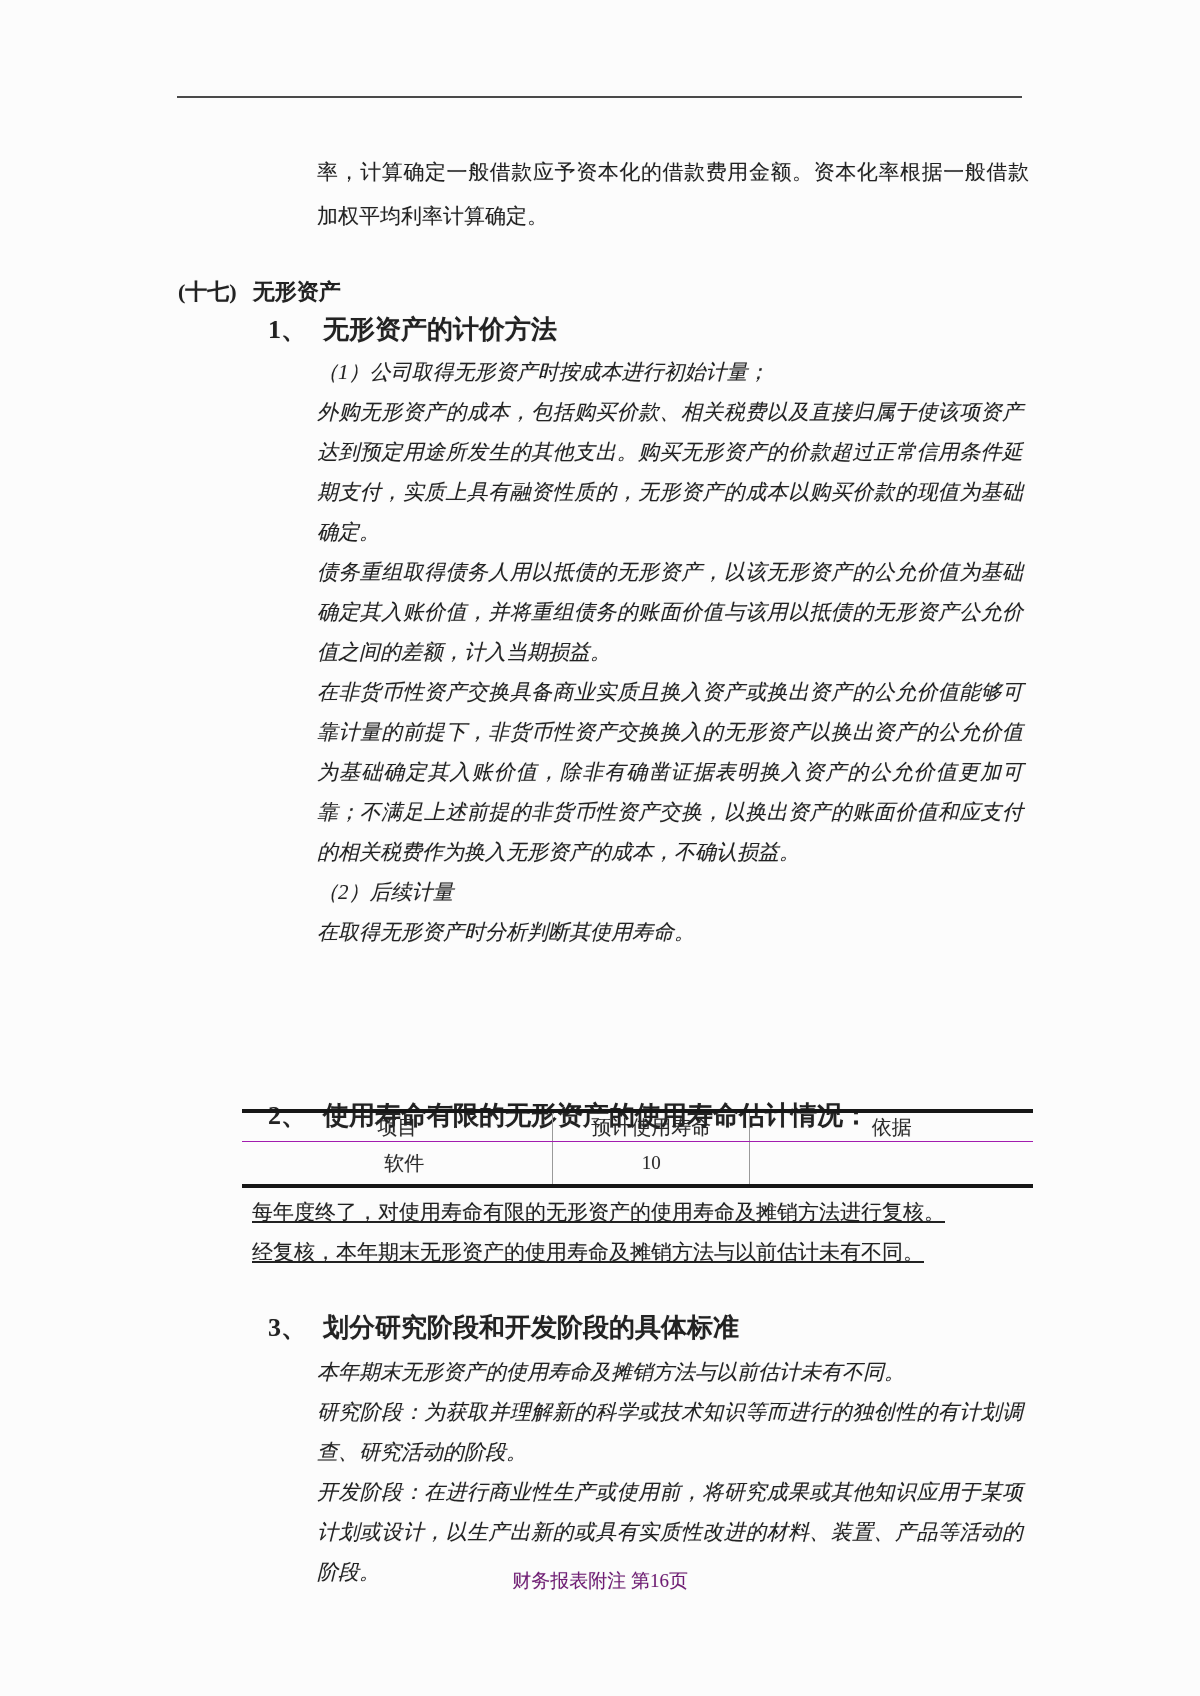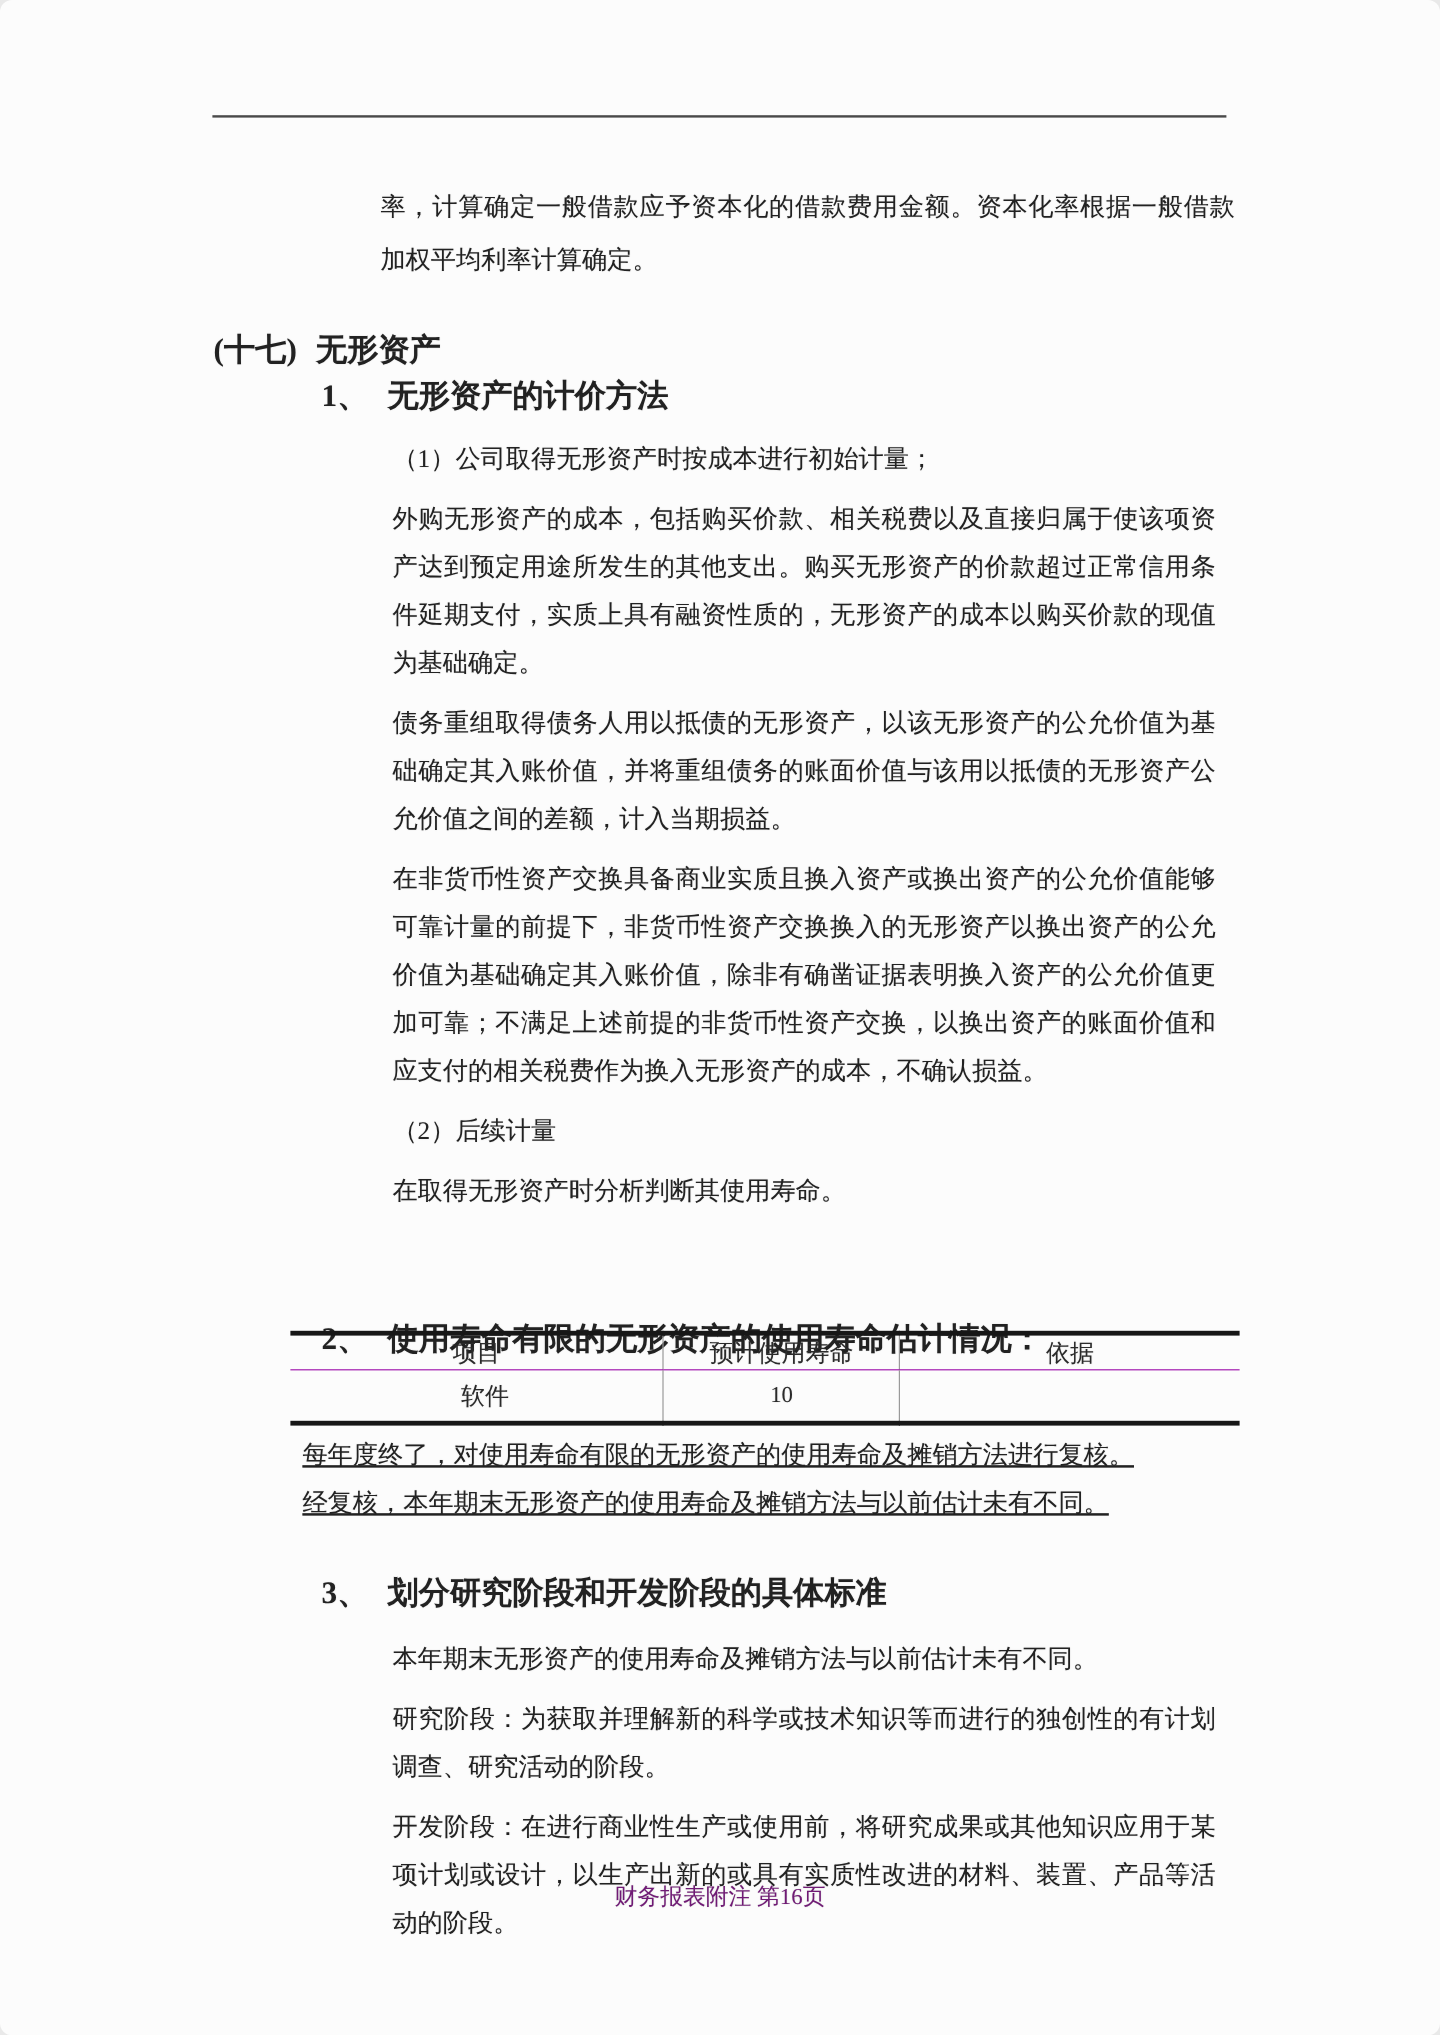--- a/index.html
+++ b/index.html
@@ -10,21 +10,20 @@
   .page {
     position: relative;
     width: 1200px;
     height: 1696px;
     margin: 0 auto;
     background: #fcfcfc;
     color: #222;
     font-family: "Liberation Serif", "DejaVu Serif", serif;
     overflow: hidden;
     text-shadow: 0 0 1px rgba(50,50,50,0.25);
-    border-radius: 10px;
   }
   .header-rule {
     position: absolute;
     left: 177px;
     top: 96px;
     width: 845px;
     height: 0;
     border-top: 2px solid #4a4a4a;
   }
   .intro-para {
@@ -33,21 +32,21 @@
     top: 150px;
     width: 712px;
     font-size: 21px;
     line-height: 44px;
     text-align: justify;
   }
   .section-heading {
     position: absolute;
     left: 178px;
     top: 276px;
-    font-size: 26px;
+    font-size: 22px;
     font-weight: bold;
     line-height: 32px;
     white-space: nowrap;
   }
   .section-heading .sec-num { margin-right: 16px; }
   .sub-heading {
     position: absolute;
     left: 268px;
     font-size: 26px;
     font-weight: bold;
@@ -61,21 +60,21 @@
   .body-block {
     position: absolute;
     left: 317px;
     width: 706px;
     font-size: 21px;
     line-height: 40px;
     text-align: justify;
   }
   #body-1 { top: 352px; }
   #body-3 { top: 1352px; }
-  .body-block p { margin: 10px; }
+  .body-block p { margin: 0; font-style: italic; }
   .life-table {
     position: absolute;
     left: 242px;
     top: 1109px;
     width: 791px;
     border-collapse: collapse;
     table-layout: fixed;
     border-top: 4px solid #171717;
     border-bottom: 4px solid #171717;
     font-size: 20px;

